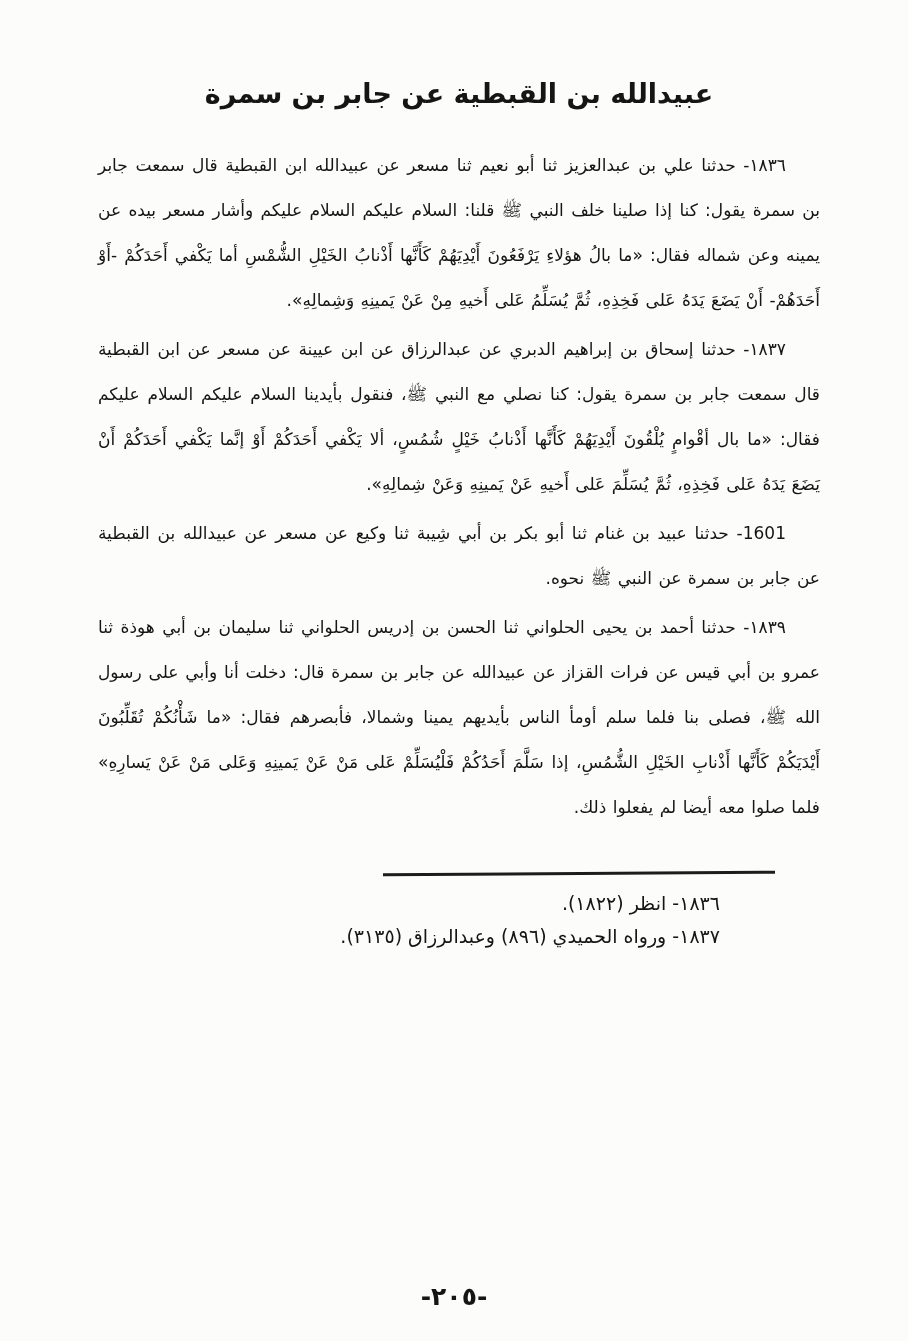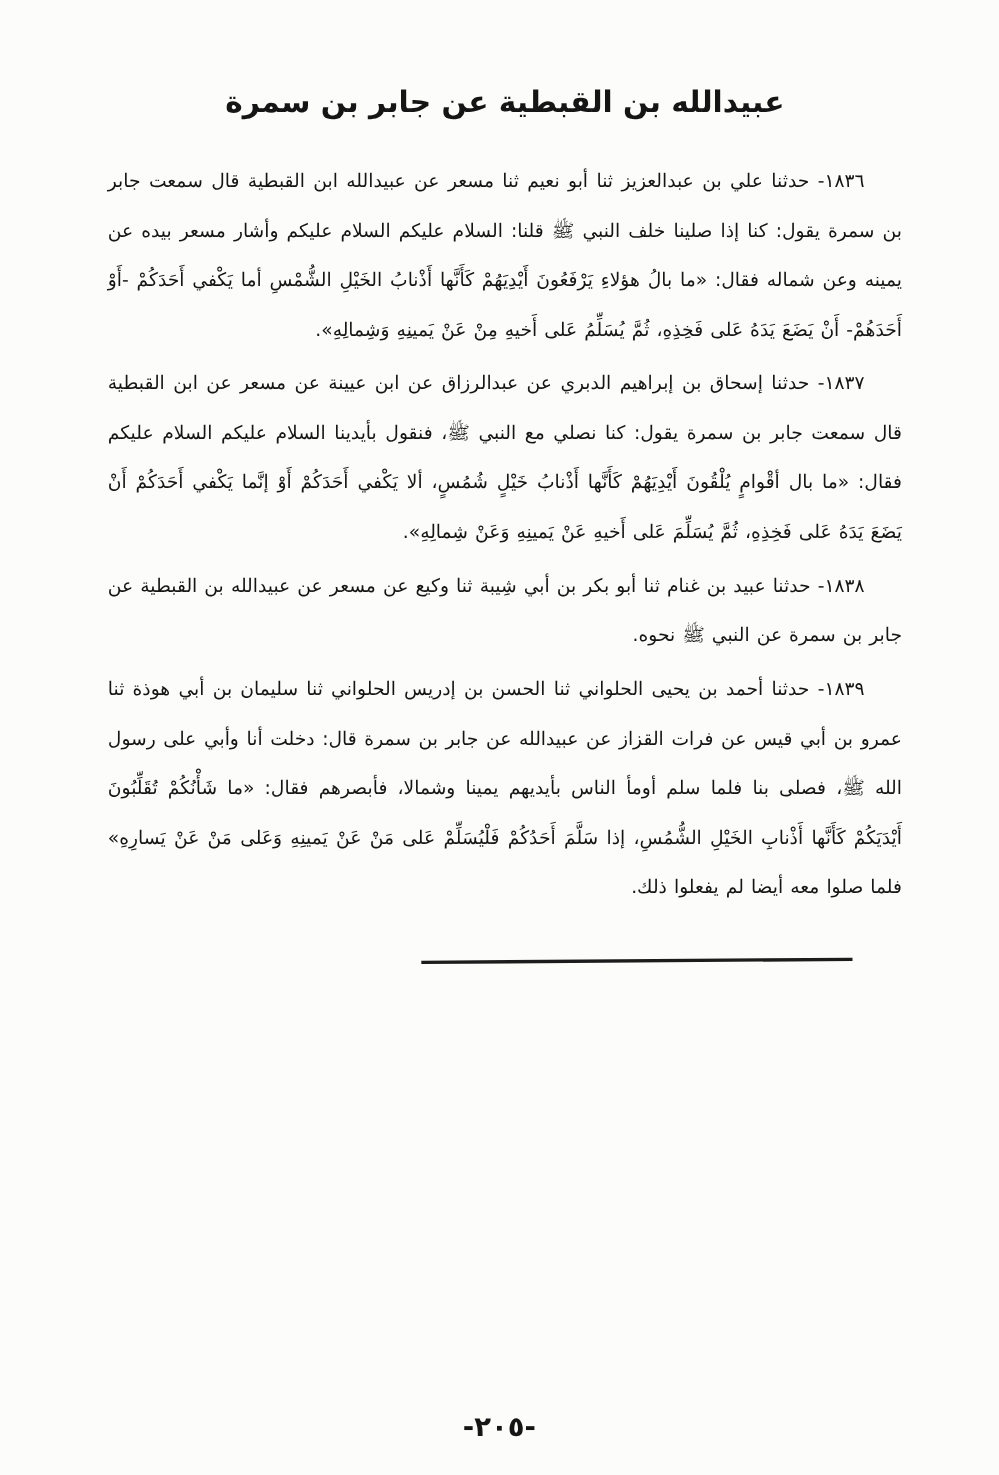--- a/index.html
+++ b/index.html
@@ -79,24 +79,28 @@
 
 <div class="page">
   <div class="content">
 
     <h1 class="book-title">عبيدالله بن القبطية عن جابر بن سمرة</h1>
 
     <p class="hadith">١٨٣٦- حدثنا علي بن عبدالعزيز ثنا أبو نعيم ثنا مسعر عن عبيدالله ابن القبطية قال سمعت جابر بن سمرة يقول: كنا إذا صلينا خلف النبي ﷺ قلنا: السلام عليكم السلام عليكم وأشار مسعر بيده عن يمينه وعن شماله فقال: «ما بالُ هؤلاءِ يَرْفَعُونَ أَيْدِيَهُمْ كَأَنَّها أَذْنابُ الخَيْلِ الشُّمْسِ أما يَكْفي أَحَدَكُمْ -أَوْ أَحَدَهُمْ- أَنْ يَضَعَ يَدَهُ عَلى فَخِذِهِ، ثُمَّ يُسَلِّمُ عَلى أَخيهِ مِنْ عَنْ يَمينِهِ وَشِمالِهِ».</p>
 
     <p class="hadith">١٨٣٧- حدثنا إسحاق بن إبراهيم الدبري عن عبدالرزاق عن ابن عيينة عن مسعر عن ابن القبطية قال سمعت جابر بن سمرة يقول: كنا نصلي مع النبي ﷺ، فنقول بأيدينا السلام عليكم السلام عليكم فقال: «ما بال أقْوامٍ يُلْقُونَ أَيْدِيَهُمْ كَأَنَّها أَذْنابُ خَيْلٍ شُمُسٍ، ألا يَكْفي أَحَدَكُمْ أَوْ إنَّما يَكْفي أَحَدَكُمْ أَنْ يَضَعَ يَدَهُ عَلى فَخِذِهِ، ثُمَّ يُسَلِّمَ عَلى أَخيهِ عَنْ يَمينِهِ وَعَنْ شِمالِهِ».</p>
 
-    <p class="hadith">١٨٣٨- حدثنا عبيد بن غنام ثنا أبو بكر بن أبي شِيبة ثنا وكيع عن مسعر عن عبيدالله بن القبطية عن جابر بن سمرة عن النبي ﷺ نحوه.</p>
+    <p class="hadith">1601- حدثنا عبيد بن غنام ثنا أبو بكر بن أبي شِيبة ثنا وكيع عن مسعر عن عبيدالله بن القبطية عن جابر بن سمرة عن النبي ﷺ نحوه.</p>
 
     <p class="hadith">١٨٣٩- حدثنا أحمد بن يحيى الحلواني ثنا الحسن بن إدريس الحلواني ثنا سليمان بن أبي هوذة ثنا عمرو بن أبي قيس عن فرات القزاز عن عبيدالله عن جابر بن سمرة قال: دخلت أنا وأبي على رسول الله ﷺ، فصلى بنا فلما سلم أومأ الناس بأيديهم يمينا وشمالا، فأبصرهم فقال: «ما شَأْنُكُمْ تُقَلِّبُونَ أَيْدَيَكُمْ كَأَنَّها أَذْنابِ الخَيْلِ الشُّمُسِ، إذا سَلَّمَ أَحَدُكُمْ فَلْيُسَلِّمْ عَلى مَنْ عَنْ يَمينِهِ وَعَلى مَنْ عَنْ يَسارِهِ» فلما صلوا معه أيضا لم يفعلوا ذلك.</p>
 
     <div class="footnote-block">
       <div class="footnote-rule"></div>
+      <div class="footnotes">
+        <p class="footnote-item">١٨٣٦- انظر (١٨٢٢).</p>
+        <p class="footnote-item">١٨٣٧- ورواه الحميدي (٨٩٦) وعبدالرزاق (٣١٣٥).</p>
+      </div>
     </div>
 
   </div>
 
   <div class="page-number">-٢٠٥-</div>
 </div>
 
 </body></html>

